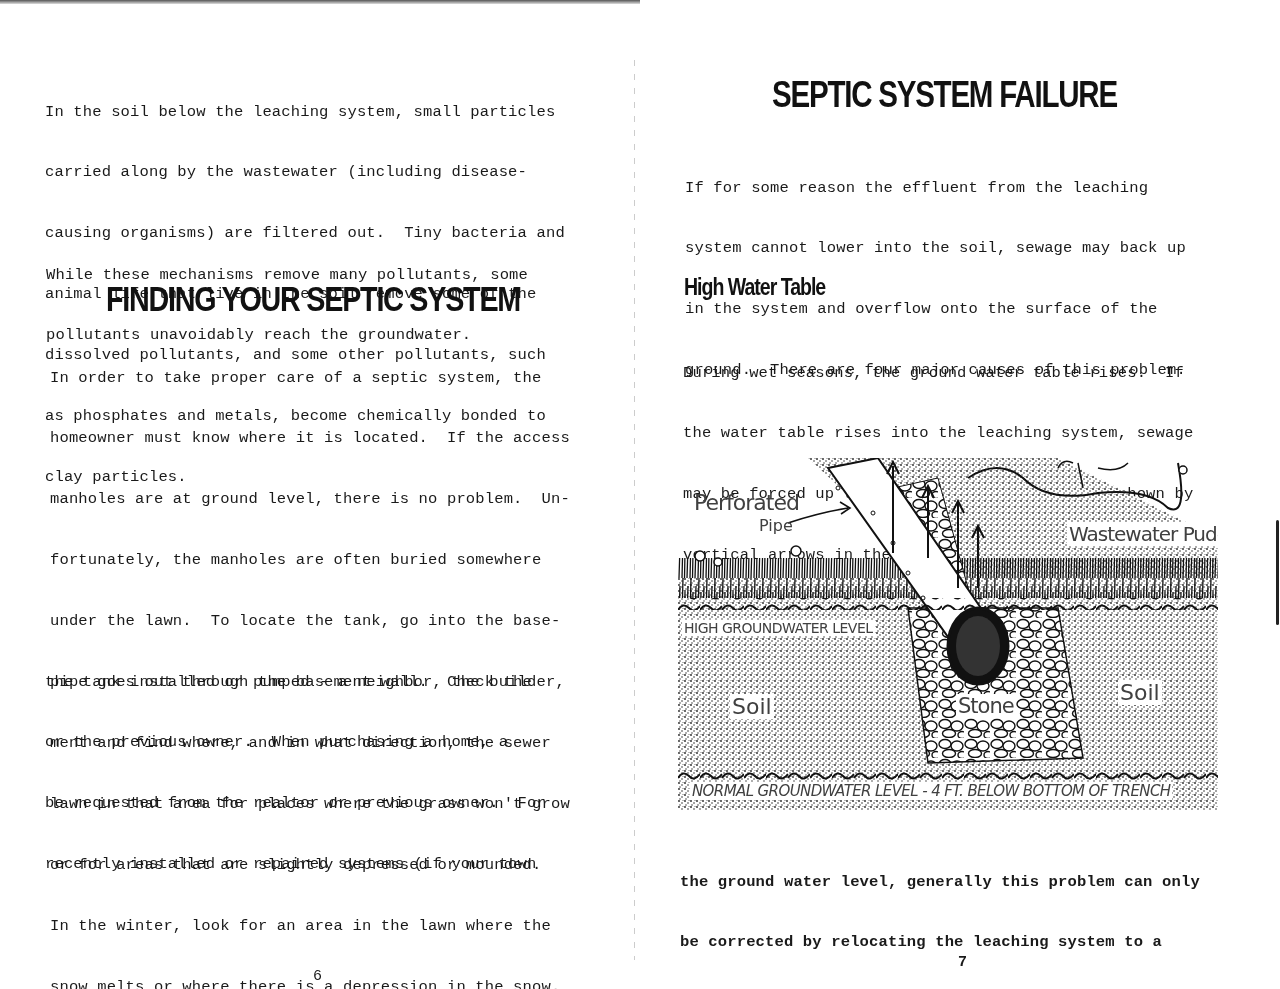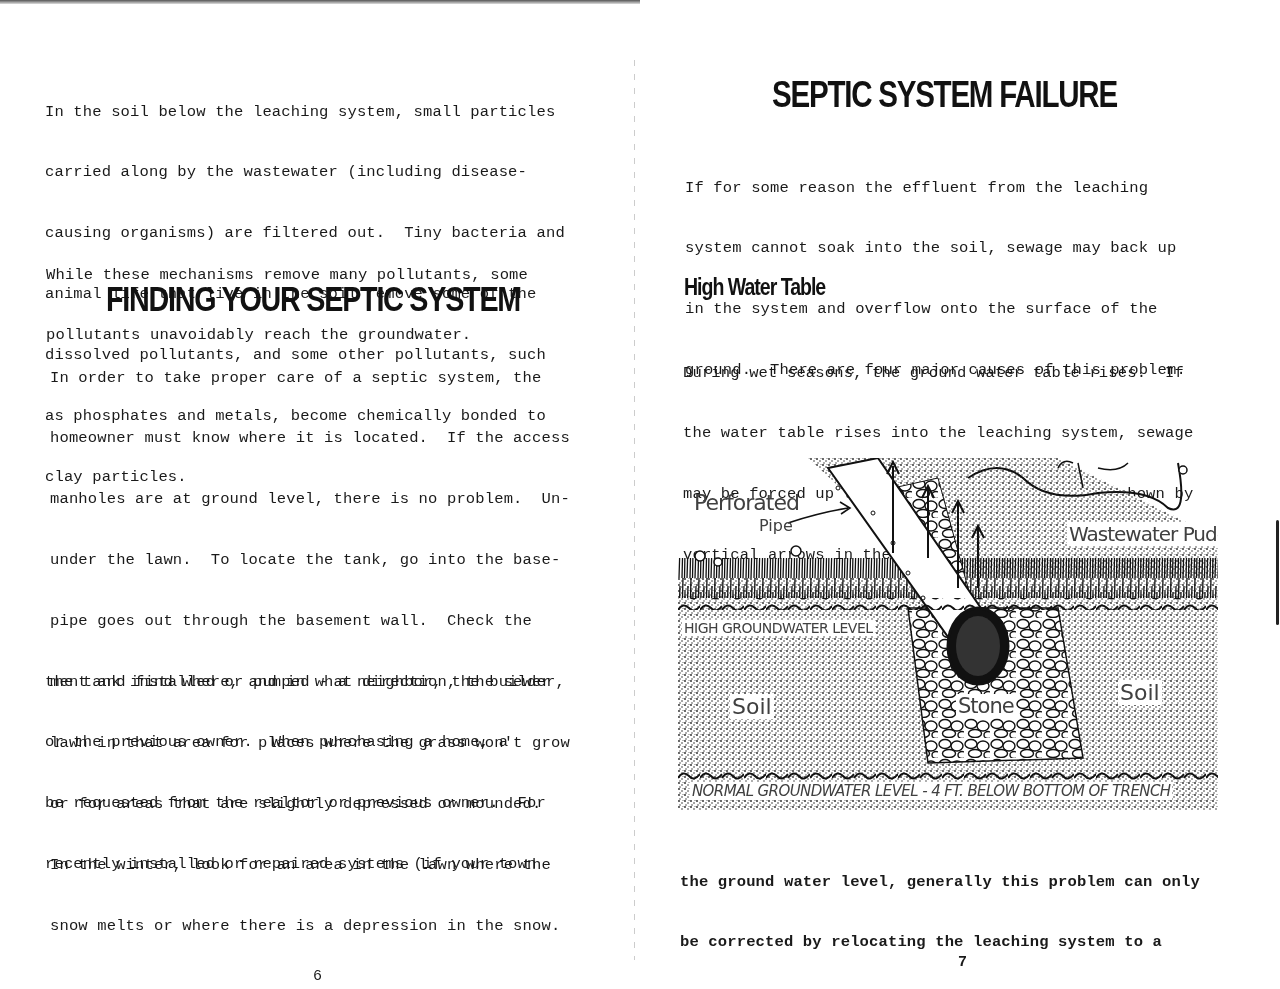--- a/index.html
+++ b/index.html
@@ -79,20 +79,21 @@
     <span>While these mechanisms remove many pollutants, some</span>
     <span>pollutants unavoidably reach the groundwater.</span>
   </p>
 
   <h1 class="heading-big" style="left:106px;top:279px;font-size:35px;">FINDING YOUR SEPTIC SYSTEM</h1>
 
   <p class="para" style="left:50px;top:327px;">
     <span>In order to take proper care of a septic system, the</span>
     <span>homeowner must know where it is located.  If the access</span>
     <span>manholes are at ground level, there is no problem.  Un-</span>
+    <span>fortunately, the manholes are often buried somewhere</span>
     <span>under the lawn.  To locate the tank, go into the base-</span>
     <span>pipe goes out through the basement wall.  Check the</span>
     <span>ment and find where, and in what direction, the sewer</span>
     <span>lawn in that area for places where the grass won't grow</span>
     <span>or for areas that are slightly depressed or mounded.</span>
     <span>In the winter, look for an area in the lawn where the</span>
     <span>snow melts or where there is a depression in the snow.</span>
     
     
     
@@ -117,21 +118,21 @@
 
   <div class="page-number" style="left:313px;top:968px;font-weight:normal;">6</div>
 </div>
 
 <div class="page page-right"></div>
 
 <h1 class="heading-big" style="left:772px;top:74px;font-size:36px;">SEPTIC SYSTEM FAILURE</h1>
 
 <p class="para" style="left:685px;top:137px;">
   <span>If for some reason the effluent from the leaching</span>
-  <span>system cannot soak into the soil, sewage may back up</span>
+  <span>system cannot lower into the soil, sewage may back up</span>
   <span>in the system and overflow onto the surface of the</span>
   <span>ground.  There are four major causes of this problem.</span>
 </p>
 
 <h2 class="heading-sub" style="left:684px;top:274px;">High Water Table</h2>
 
 <p class="para" style="left:683px;top:322px;">
   <span>During wet seasons, the ground water table rises.  If</span>
   <span>the water table rises into the leaching system, sewage</span>
   <span>may be forced up toward the ground surface as shown by</span>

